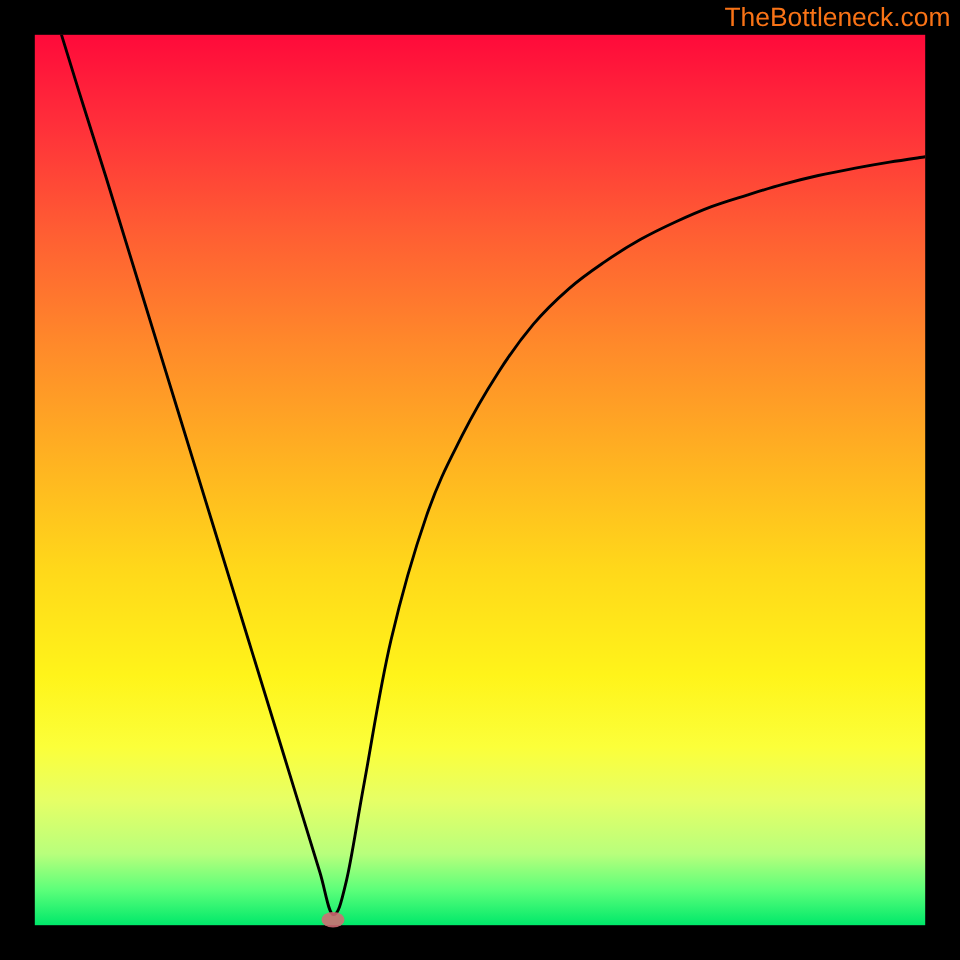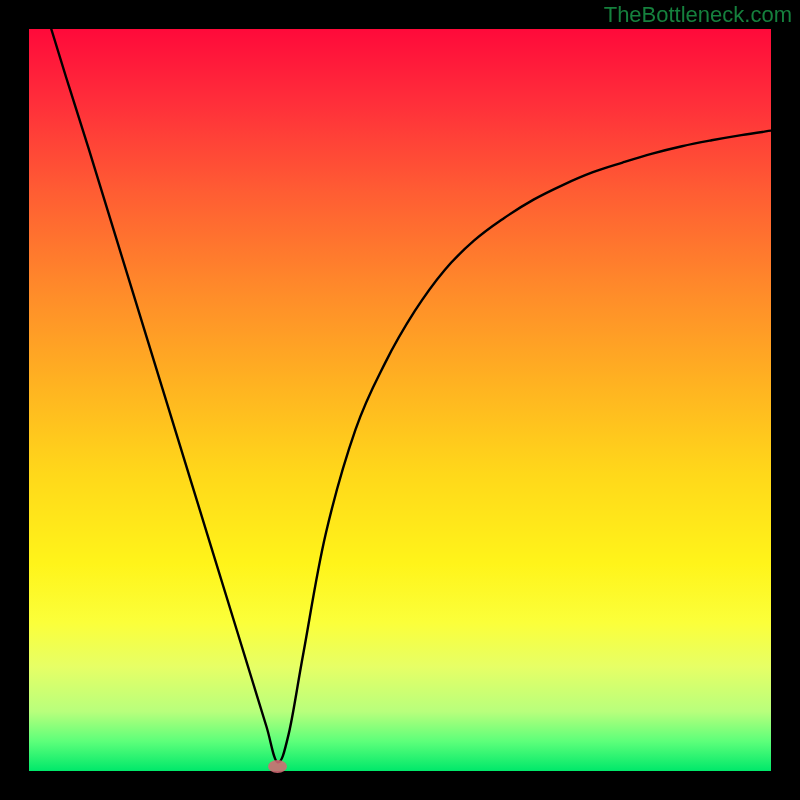--- a/index.html
+++ b/index.html
@@ -8,21 +8,21 @@
     height: 800px;
     background: #000;
     position: relative;
     overflow: hidden;
     font-family: Arial, Helvetica, sans-serif;
   }
   .watermark {
     position: absolute;
     top: 2px;
     right: 8px;
-    color: #15803d;
+    color: #f97316;
     font-size: 22px;
     font-weight: 500;
     z-index: 10;
   }
   .plot-area {
     position: absolute;
     left: 29px;
     top: 29px;
     width: 742px;
     height: 742px;

